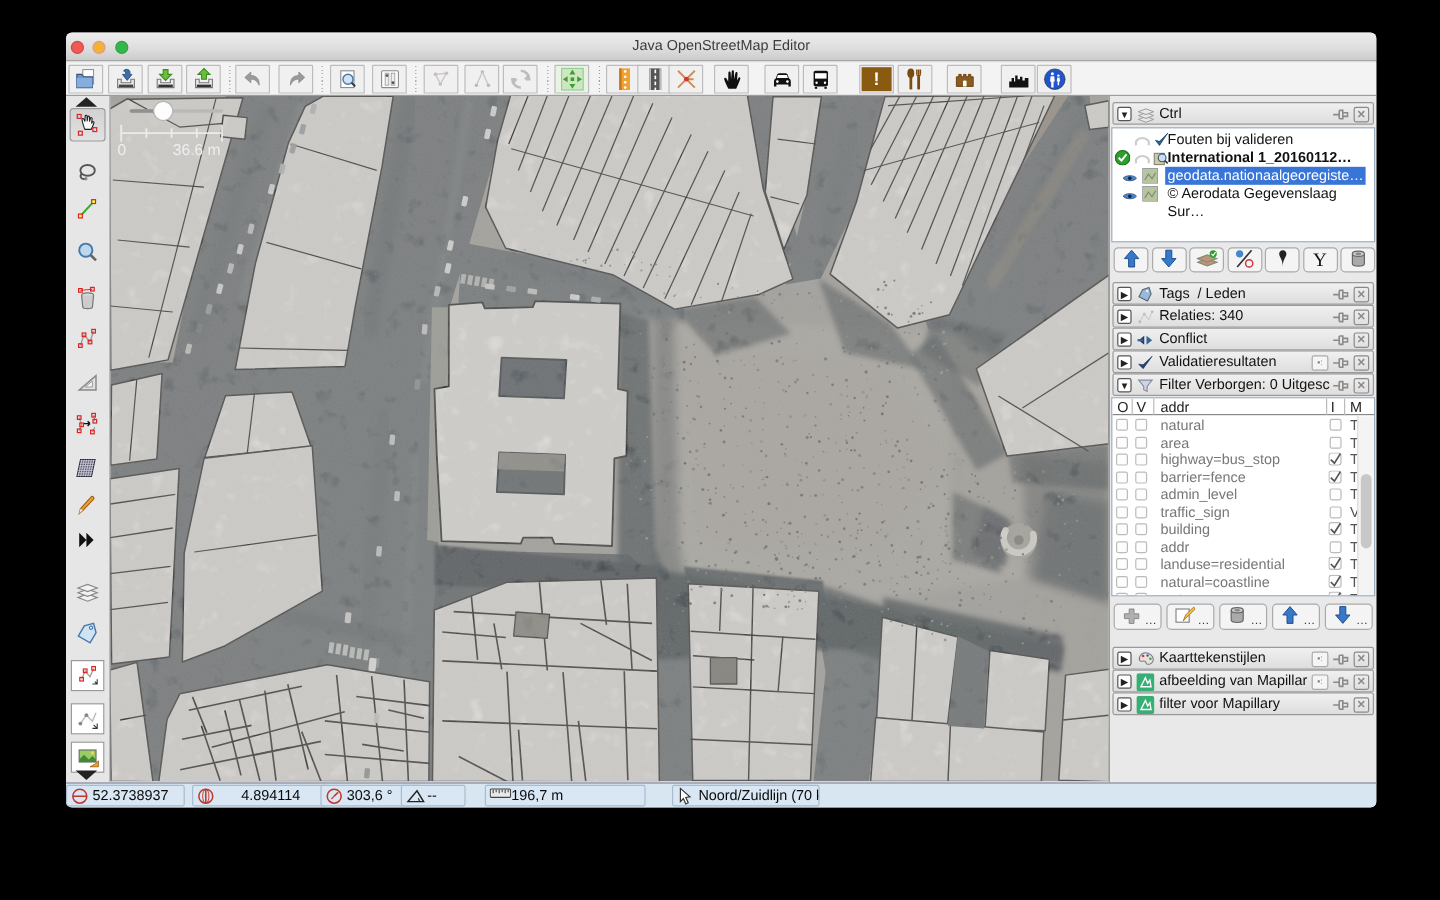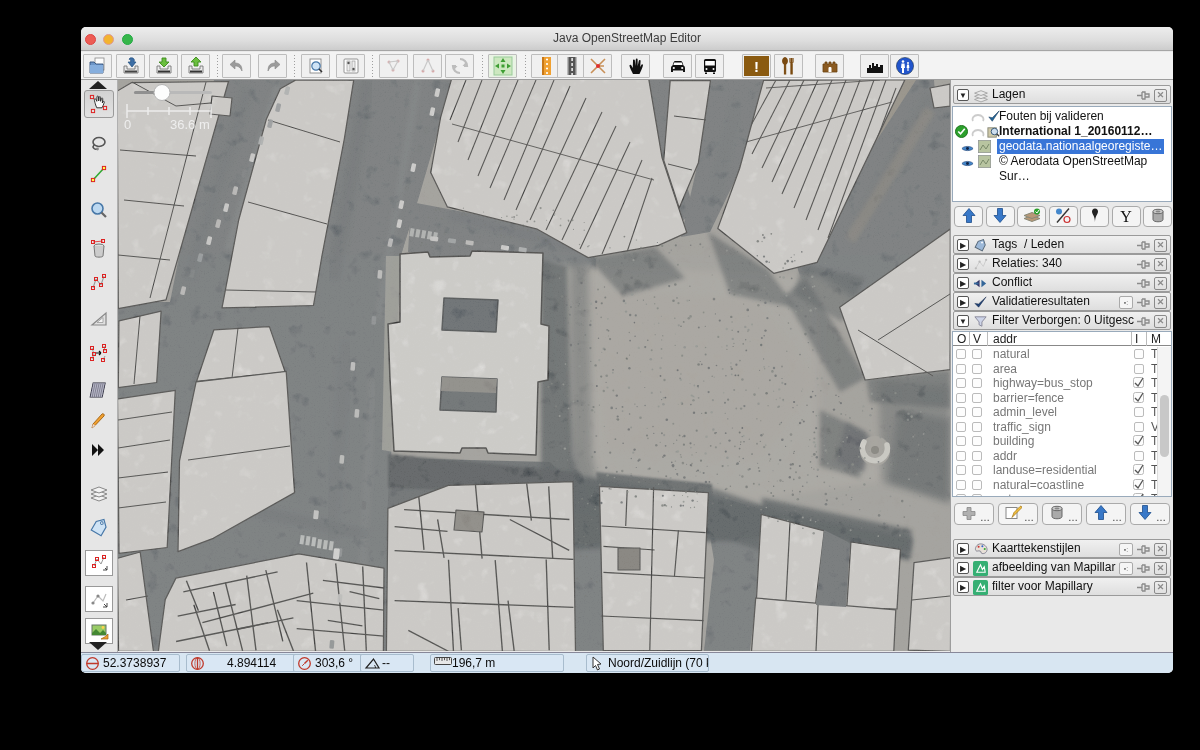--- a/index.html
+++ b/index.html
@@ -1,19 +1,19 @@
 <!DOCTYPE html>
 <html><head>
 <meta charset="utf-8">
 <style>
   * { margin:0; padding:0; box-sizing:border-box; }
   html,body { width:1200px; height:750px; background:#000; overflow:hidden;
     font-family:"Liberation Sans", sans-serif; }
   #win { position:absolute; left:55px; top:27px; width:1092px; height:646px;
-    background:#e9e9e9; border-radius:5px; overflow:hidden;margin-left:26px; }
+    background:#e9e9e9; border-radius:5px; overflow:hidden; }
   #titlebar { position:absolute; left:0; top:0; width:100%; height:24px;
     background:linear-gradient(#ededed,#dddddd 60%,#cccccc);
     border-bottom:1px solid #a5a5a5; }
   .tl { position:absolute; top:7px; width:11px; height:11px; border-radius:50%; }
   #title { position:absolute; top:0; width:100%; text-align:center; font-size:12px;
     line-height:23px; color:#3c3c3c; }
   #toolbar { position:absolute; left:0; top:25px; width:100%; height:28px;
     background:#f3f3f3; border-bottom:1px solid #9d9d9d; }
   .tbtn { position:absolute; top:2px; width:29px; height:24px; background:#f0f0f0;
     border:1px solid #bdbdbd; border-radius:1px; }
@@ -1577,21 +1577,21 @@
   <div id="rpanel">
       <div class="phead" style="position:absolute;left:1px;right:1px;top:5px;">
         <div class="disc">▼</div>
         <div class="pico"><svg width="16" height="15" viewBox="0 0 20 18">
             <g fill="#e8e8e8" stroke="#999">
               <path d="M2 14 L10 11 L18 14 L10 17 Z"></path>
               <path d="M2 10 L10 7 L18 10 L10 13 Z"></path>
               <path d="M2 6 L10 3 L18 6 L10 9 Z"></path>
             </g>
           </svg></div>
-        <div class="ptxt">Lagen</div>
+        <div class="ptxt">Ctrl</div>
         <svg class="pin" width="14" height="13" viewBox="0 0 14 13">
           <path d="M1 6.5 L6 6.5 M6 3 L6 10 M6 3 L9 3 L9 10 L6 10 M9 5 L13 5 L13 8 L9 8" stroke="#8a8a8a" stroke-width="1.3" fill="none"></path>
         </svg>
         <div class="cls">✕</div>
       </div>
       <div style="position:absolute;left:1px;right:1px;top:26px;height:96px;background:#fff;border:1px solid #9ab;">
         <div style="position:absolute;left:0;top:2px;width:100%;height:15px;">
           <span style="position:absolute;left:18px;top:3px;"><svg width="14" height="10" viewBox="0 0 14 10">
               <path d="M2 8 C0.5 5 3 2 7 2 C11 2 13.5 5 12 8" fill="none" stroke="#ccc" stroke-width="1.8"></path>
             </svg></span>
@@ -1628,21 +1628,21 @@
         </div>
         <div style="position:absolute;left:0;top:47px;width:100%;height:15px;">
           <span style="position:absolute;left:8px;top:3px;"><svg width="13" height="9" viewBox="0 0 14 9">
               <path d="M1 4.5 C3 1.5 11 1.5 13 4.5 C11 7.5 3 7.5 1 4.5 Z" fill="#48c" stroke="#247" stroke-width="0.7"></path>
               <circle cx="7" cy="4.5" r="1.6" fill="#124"></circle>
             </svg></span>
           <span style="position:absolute;left:25px;top:1px;"><svg width="13" height="13" viewBox="0 0 13 13">
               <rect width="13" height="13" fill="#b8c4a0" stroke="#889"></rect>
               <path d="M2 10 L5 5 L8 9 L11 4" stroke="#7a8a6a" fill="none"></path>
             </svg></span>
-          <span style="position:absolute;left:46px;top:0;height:15px;line-height:15px;color:#111;font-size:12px;">© Aerodata OpenStreetMap Sur…</span>
+          <span style="position:absolute;left:46px;top:0;height:15px;line-height:15px;color:#111;font-size:12px;">© Aerodata Gegevenslaag Sur…</span>
         </div>
       </div>
       <div style="position:absolute;left:3px;top:126px;width:29px;height:21px;background:#f4f4f4;border:1px solid #aaa;border-radius:4px;">
         <span style="position:absolute;left:50%;top:50%;transform:translate(-50%,-50%);"><svg width="18" height="16" viewBox="0 0 18 16">
             <path d="M9 1 L15 8 L11.5 8 L11.5 15 L6.5 15 L6.5 8 L3 8 Z" fill="#3878c8" stroke="#1c4c8c" stroke-width="0.8"></path>
           </svg></span>
       </div>
       <div style="position:absolute;left:34.5px;top:126px;width:29px;height:21px;background:#f4f4f4;border:1px solid #aaa;border-radius:4px;">
         <span style="position:absolute;left:50%;top:50%;transform:translate(-50%,-50%);"><svg width="18" height="16" viewBox="0 0 18 16">
             <path d="M9 15 L15 8 L11.5 8 L11.5 1 L6.5 1 L6.5 8 L3 8 Z" fill="#3878c8" stroke="#1c4c8c" stroke-width="0.8"></path>

